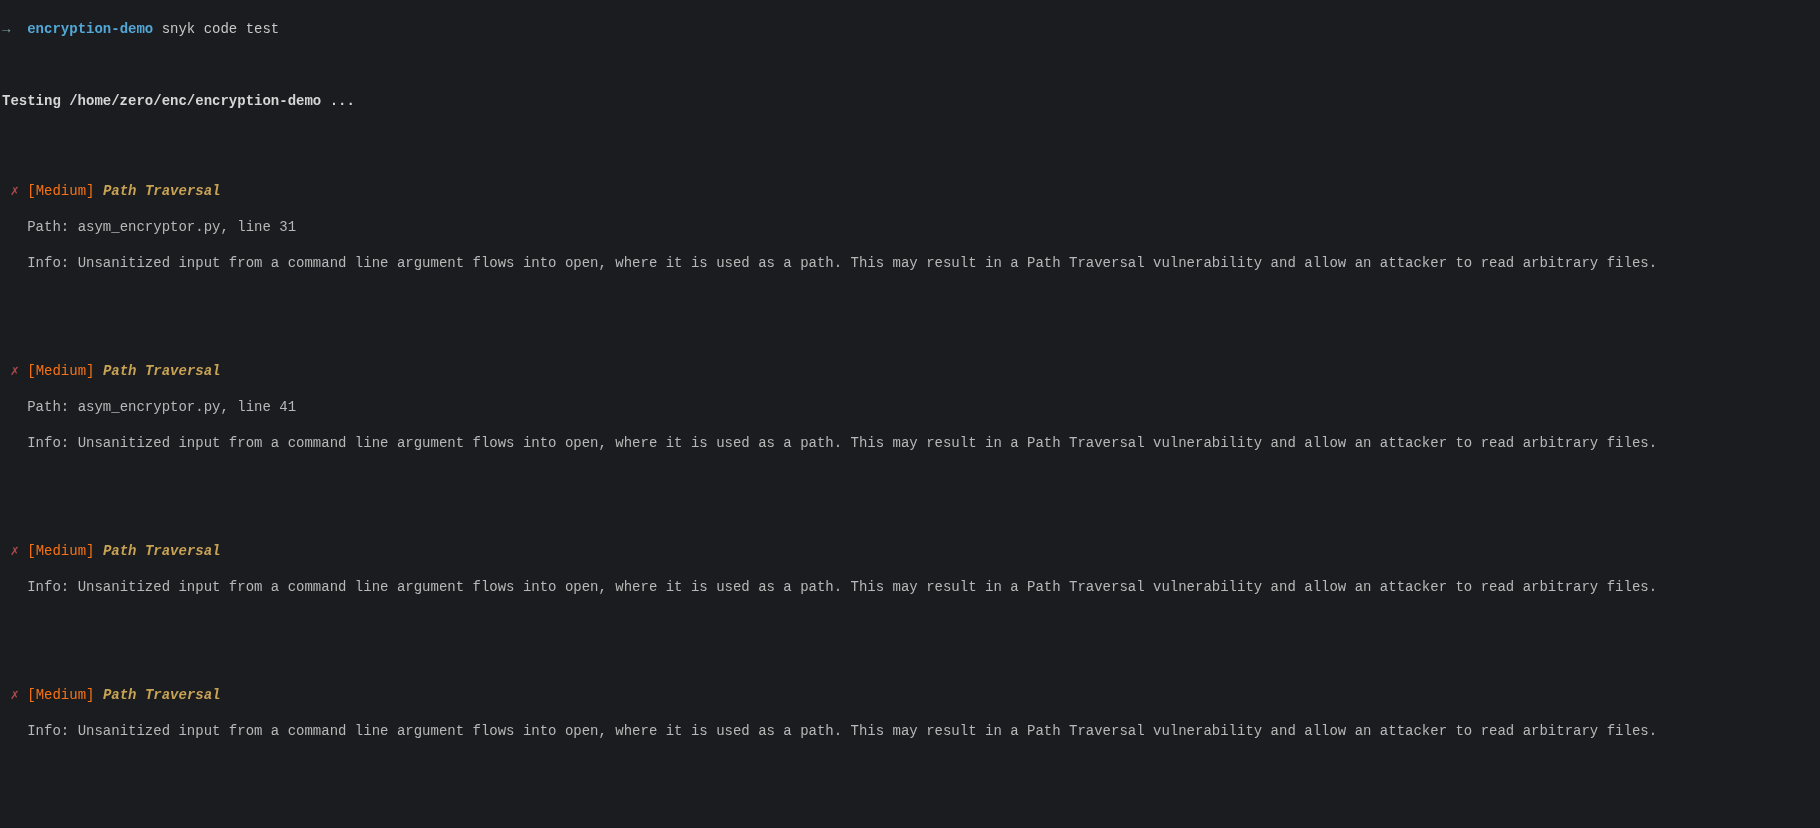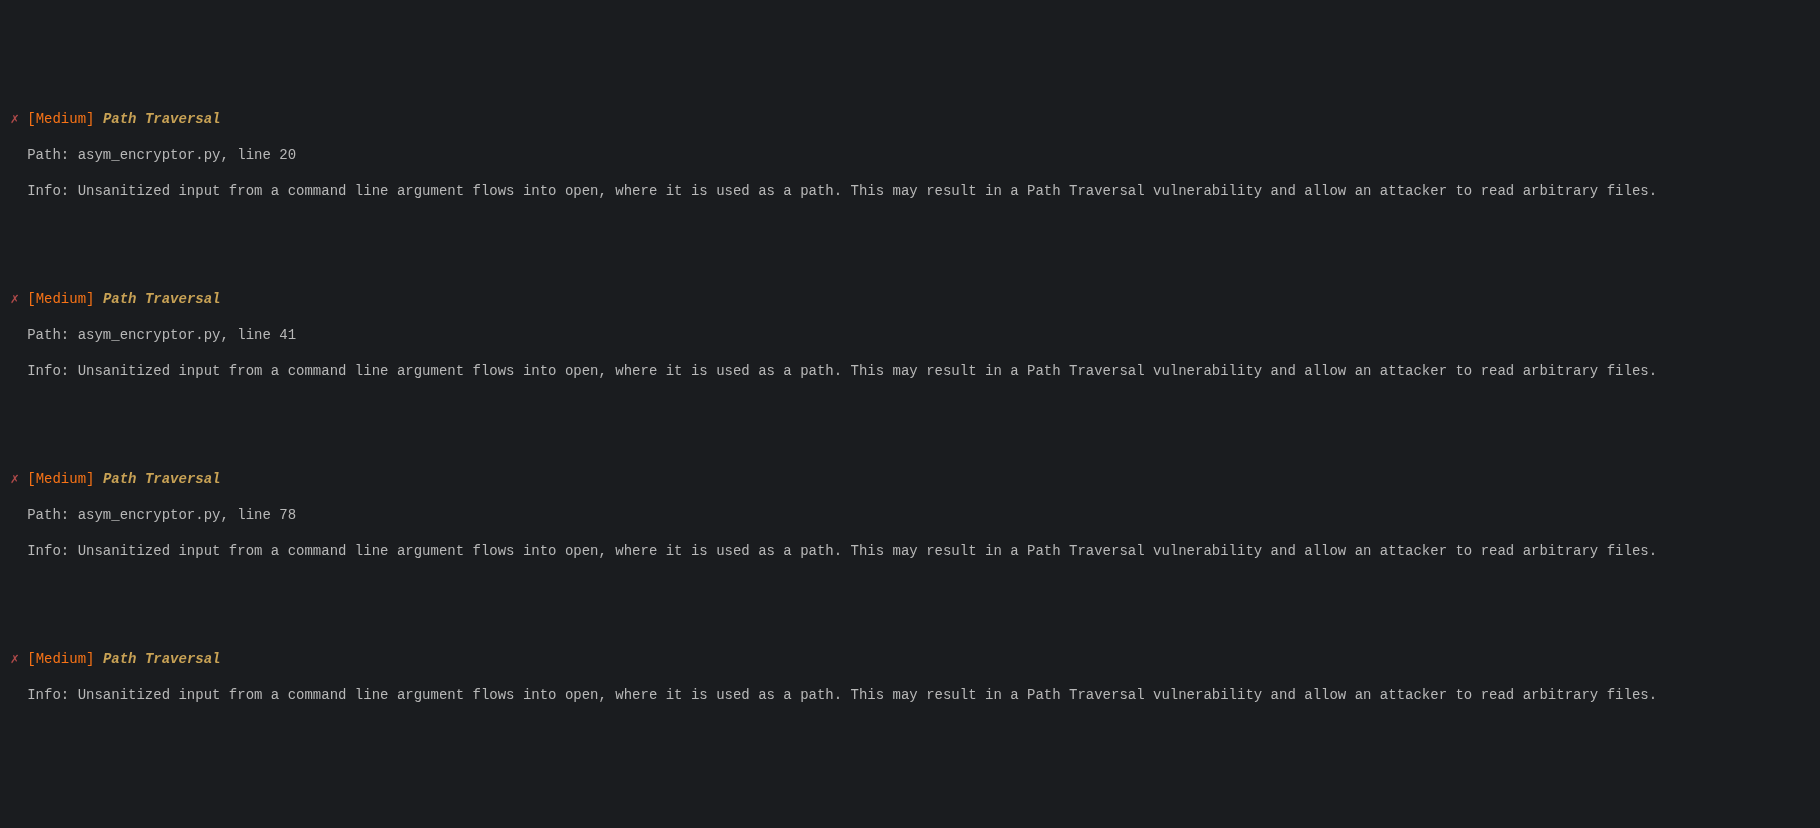--- a/index.html
+++ b/index.html
@@ -47,37 +47,38 @@
     color: #b8b8b8;
   }
   .line { display: block; }
   .issue { margin-top: 18px; }
   .blank { height: 18px; }
 </style>
 </head>
 <body>
 
 <div class="terminal">
+<span class="line"><span class="prompt-arrow">→</span>  <span class="prompt-dir">encryption-demo</span> <span class="cmd">snyk code test</span></span>
 <div class="blank"></div>
+<span class="line bold">Testing /home/zero/enc/encryption-demo ...</span>
 
 <div class="issue">
 <span class="line"> <span class="fail-x">✗</span> <span class="severity">[Medium]</span> <span class="vuln-title">Path Traversal</span></span>
-<span class="line muted">   <span>Path: asym_encryptor.py, line 20</span></span>
+<span class="line muted">   <span>Path: asym_encryptor.py, line 31</span></span>
 <span class="line muted">   <span>Info: Unsanitized input from a command line argument flows into open, where it is used as a path. This may result in a Path Traversal vulnerability and allow an attacker to read arbitrary files.</span></span>
 </div>
 
 <div class="issue">
 <span class="line"> <span class="fail-x">✗</span> <span class="severity">[Medium]</span> <span class="vuln-title">Path Traversal</span></span>
 <span class="line muted">   <span>Path: asym_encryptor.py, line 41</span></span>
 <span class="line muted">   <span>Info: Unsanitized input from a command line argument flows into open, where it is used as a path. This may result in a Path Traversal vulnerability and allow an attacker to read arbitrary files.</span></span>
 </div>
 
 <div class="issue">
 <span class="line"> <span class="fail-x">✗</span> <span class="severity">[Medium]</span> <span class="vuln-title">Path Traversal</span></span>
-<span class="line muted">   <span>Path: asym_encryptor.py, line 78</span></span>
 <span class="line muted">   <span>Info: Unsanitized input from a command line argument flows into open, where it is used as a path. This may result in a Path Traversal vulnerability and allow an attacker to read arbitrary files.</span></span>
 </div>
 
 <div class="issue">
 <span class="line"> <span class="fail-x">✗</span> <span class="severity">[Medium]</span> <span class="vuln-title">Path Traversal</span></span>
 <span class="line muted">   <span>Info: Unsanitized input from a command line argument flows into open, where it is used as a path. This may result in a Path Traversal vulnerability and allow an attacker to read arbitrary files.</span></span>
 </div>
 
 
 

